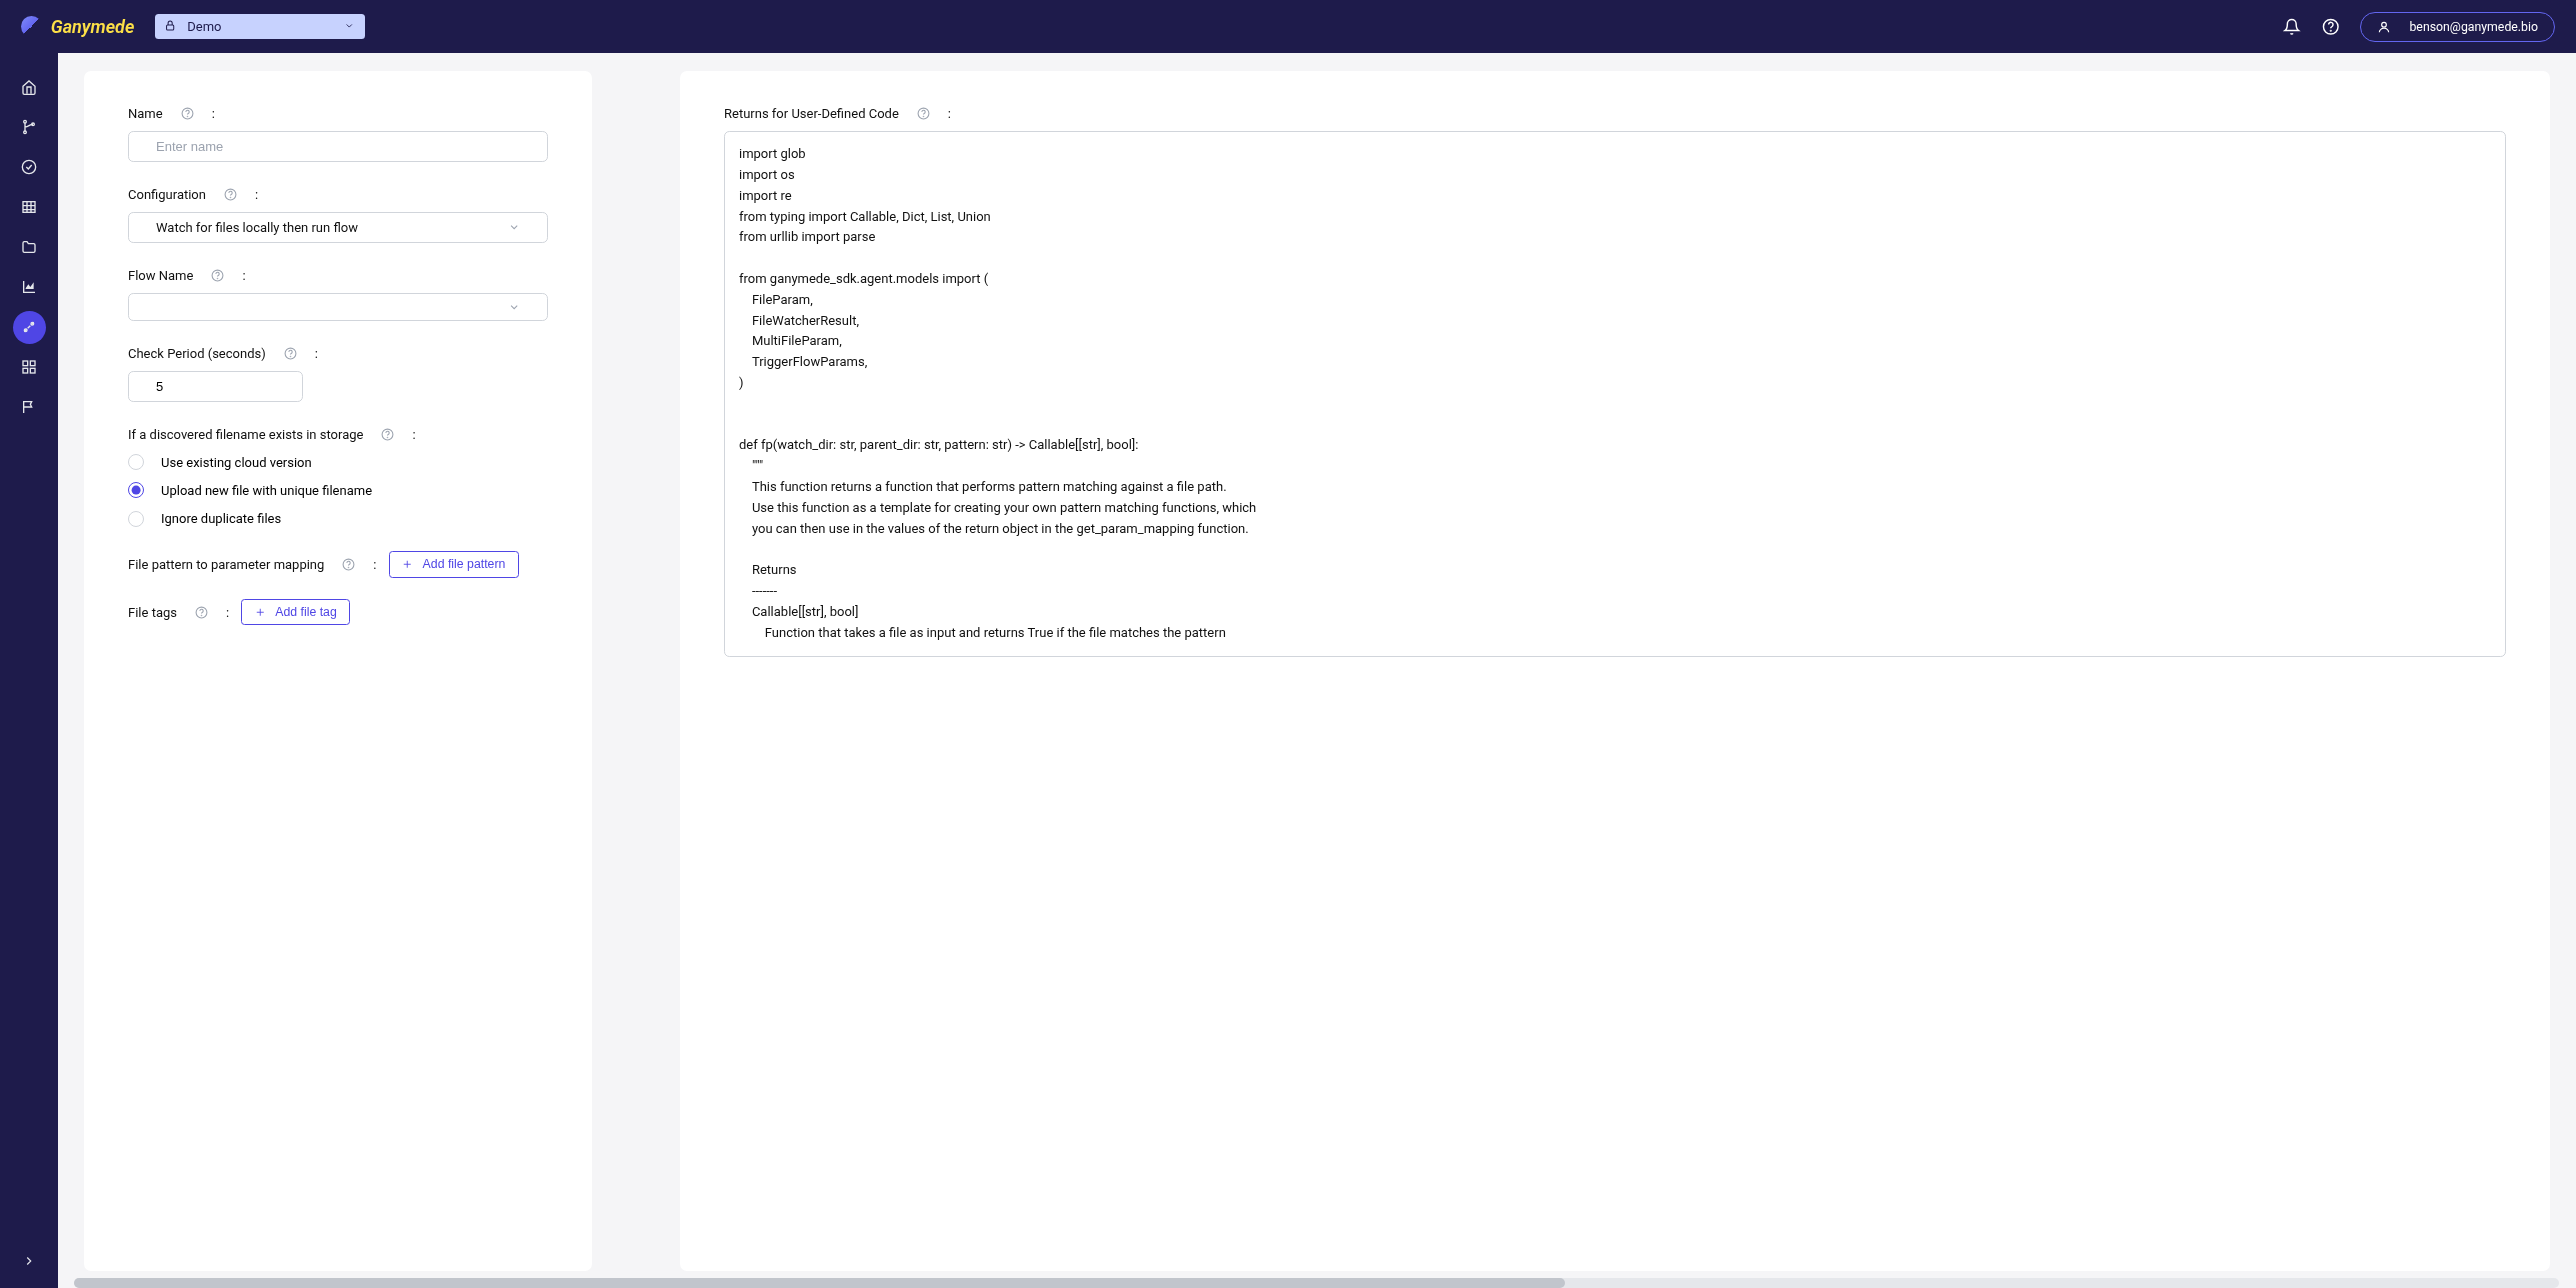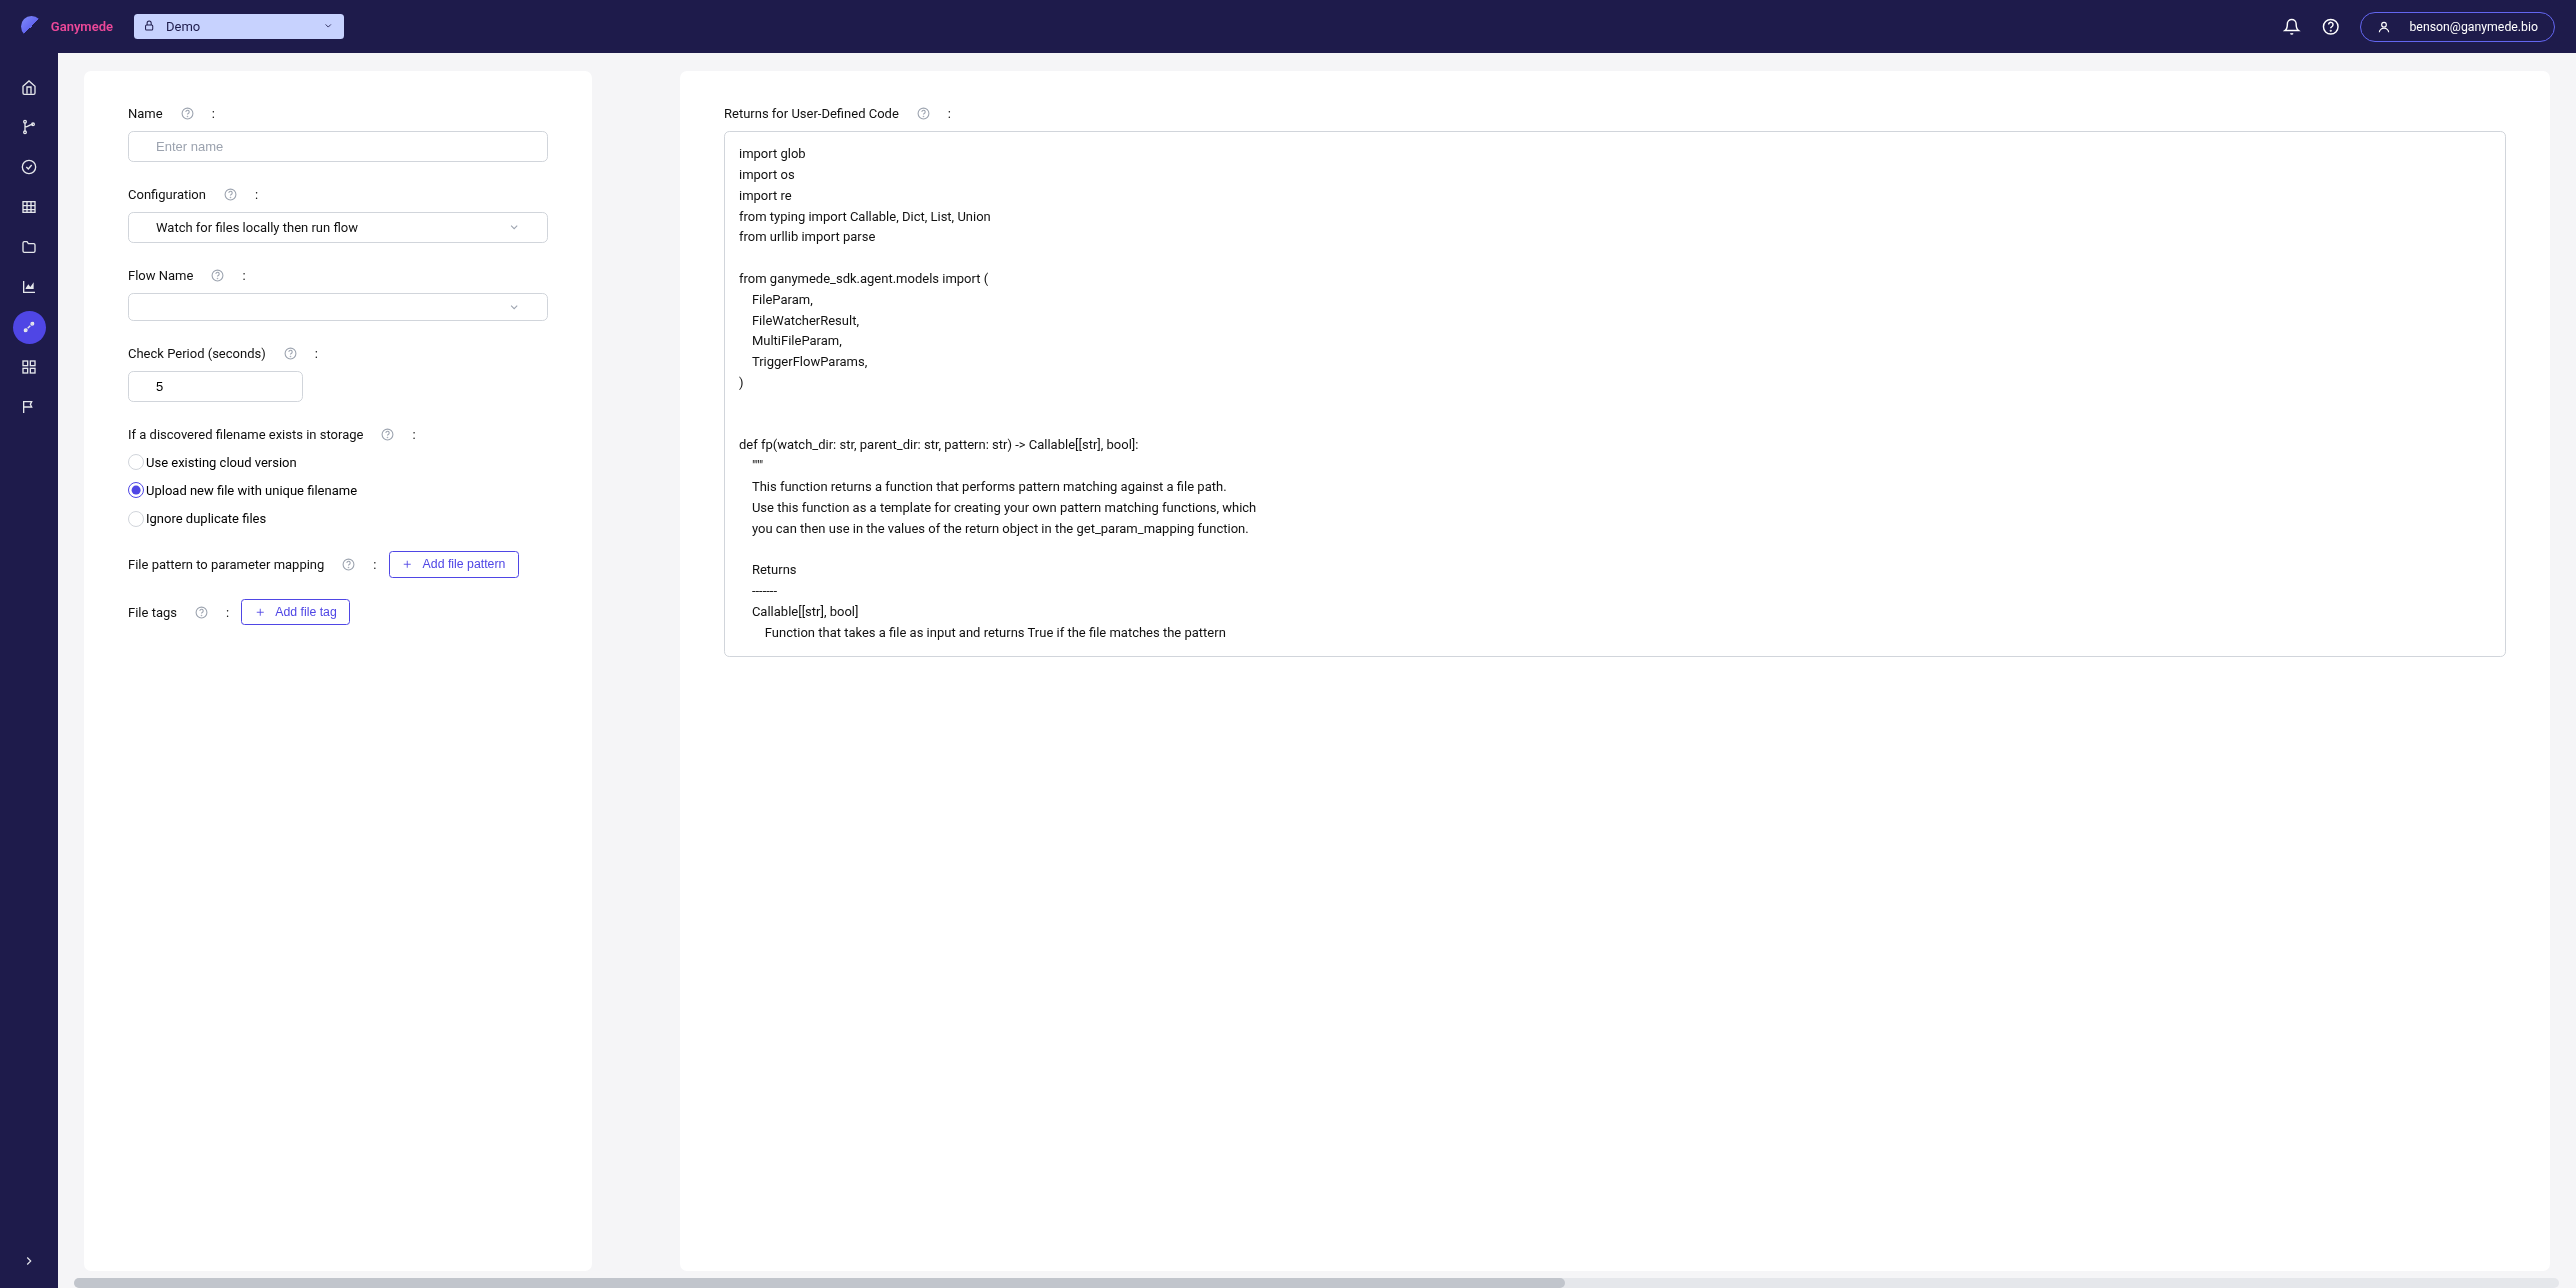--- a/index.html
+++ b/index.html
@@ -10,23 +10,24 @@
   background: #1e1b4b;
   display: flex;
   align-items: center;
   padding: 0 21px;
   gap: 21px;
 }
 .logo {
   display: flex;
   align-items: center;
   gap: 8.8px;
-  color: #ec4899;
-  font-size: 13px;
+  color: #fde047;
+  font-size: 18px;
   font-weight: 600;
+  font-style: italic;
 }
 .logo-icon {
   width: 21px;
   height: 21px;
   border-radius: 50%;
   background: linear-gradient(135deg, #818cf8 0%, #6366f1 50%, #1e1b4b 50%);
 }
 .env-selector {
   background: #c7d2fe;
   color: #1e1b4b;
@@ -127,21 +128,21 @@
   background: #fff;
   position: relative;
 }
 .select-input { display: flex; align-items: center; justify-content: space-between; cursor: pointer; }
 .select-input .sel-text { color: #111; }
 .select-input.empty .sel-text { color: transparent; }
 .input-sm { width: 175px; }
 input::placeholder { color: #9ca3af; }
 
 .radio-group { display: flex; flex-direction: column; gap: 12.3px; margin-top: 12.3px; }
-.radio-item { display: flex; align-items: center; gap: 2px; cursor: pointer; font-size: 13px; }
+.radio-item { display: flex; align-items: center; gap: 17px; cursor: pointer; font-size: 13px; }
 .radio-circle {
   width: 16px; height: 16px; border: 1.3px solid #d1d5db; border-radius: 50%; display: inline-block; position: relative;
 }
 .radio-item.selected .radio-circle { border-color: #4f46e5; }
 .radio-item.selected .radio-circle::after {
   content: ''; position: absolute; width: 8.8px; height: 8.8px; background: #4f46e5; border-radius: 50%; top: 50%; left: 50%; transform: translate(-50%, -50%);
 }
 
 .inline-row { display: flex; align-items: center; gap: 12.3px; margin-bottom: 21px; }
 .btn-outline {

